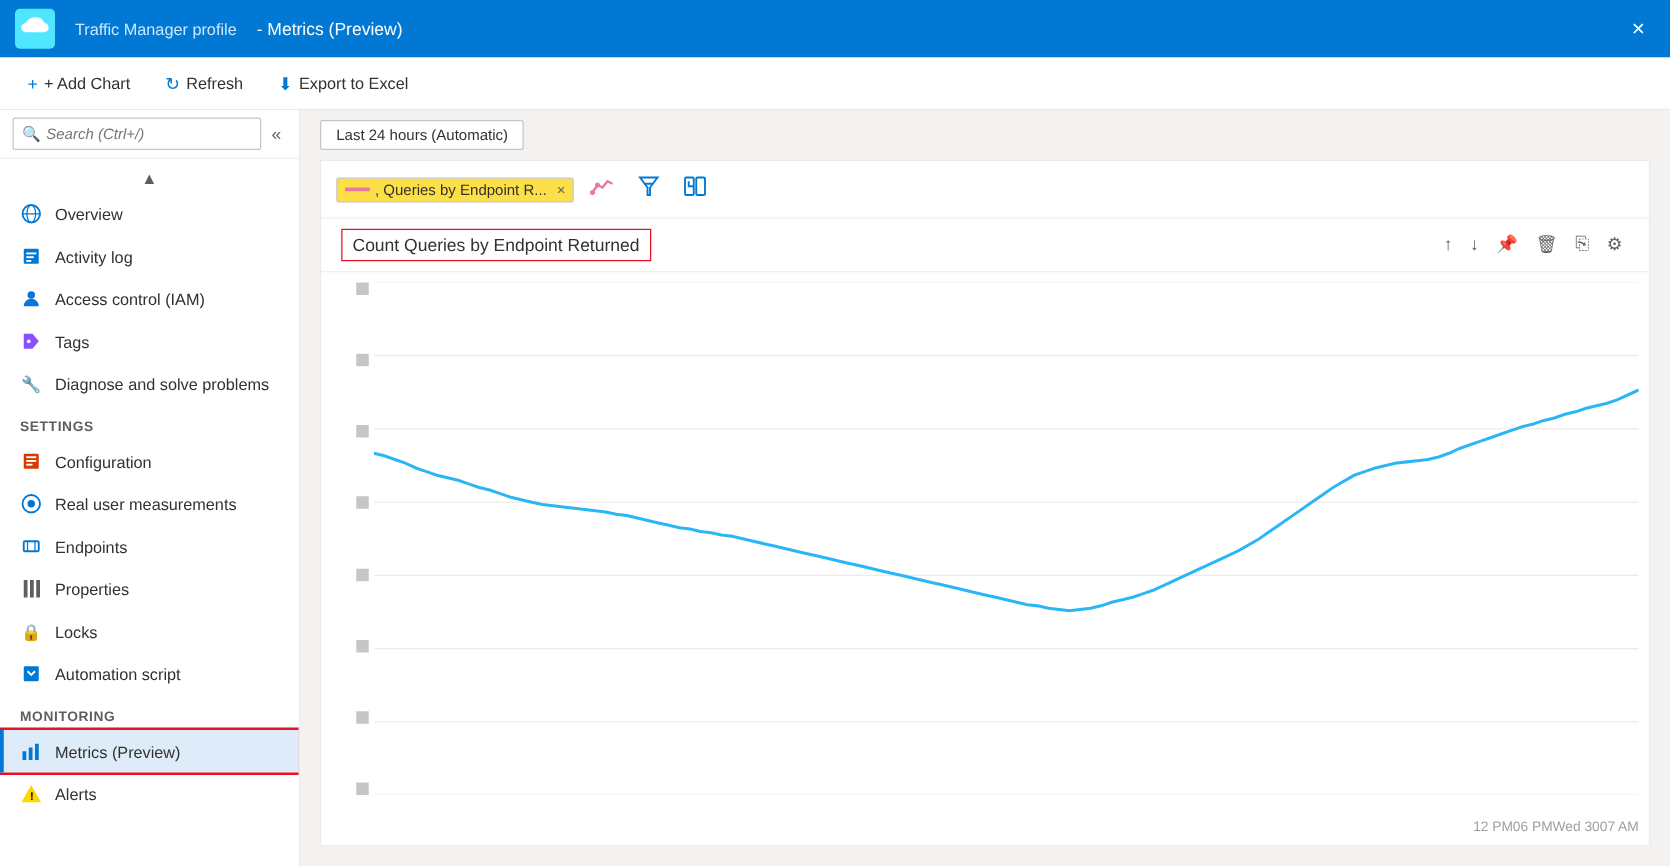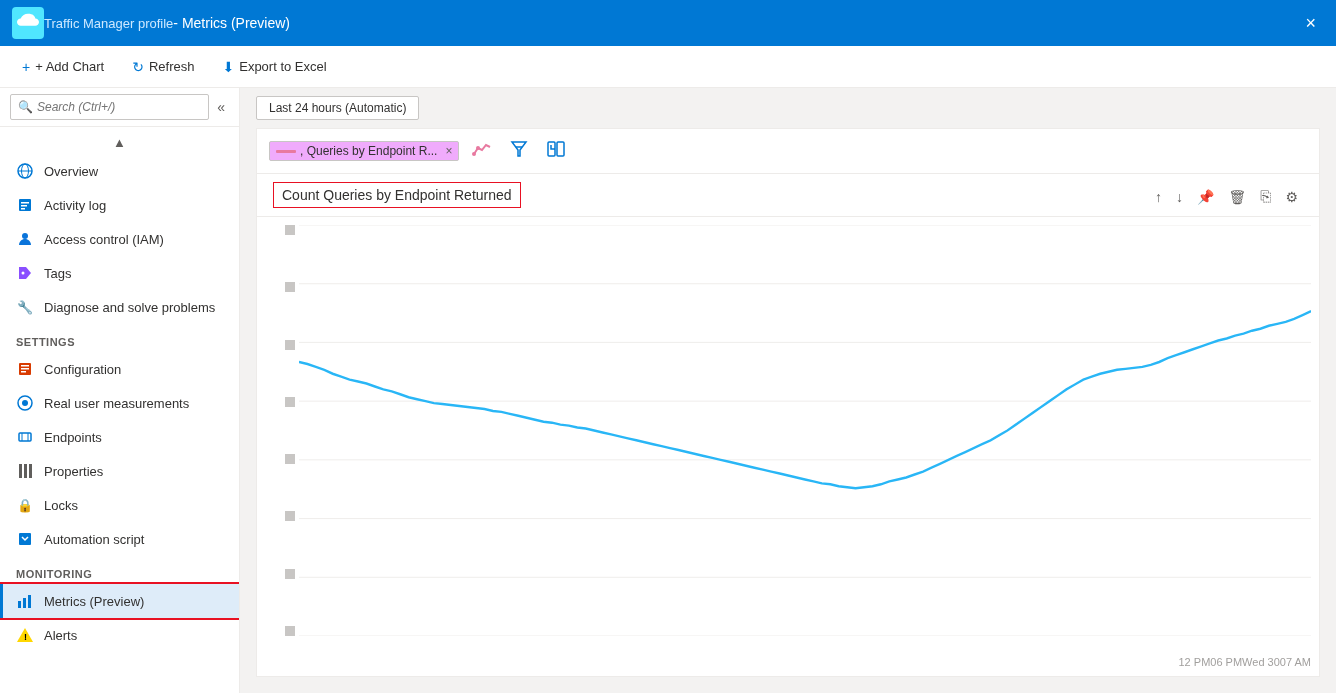--- a/index.html
+++ b/index.html
@@ -6,21 +6,21 @@
     body { font-family: 'Segoe UI', Arial, sans-serif; font-size: 13px; background: #f3f2f1; overflow: hidden; width: 1336px; height: 693px; }
 
     
     .top-bar {
       background: #0078d4;
       height: 46px;
       display: flex;
       align-items: center;
       padding: 0 12px;
       color: white;
-      gap: 0;
+      gap: 16px;
     }
     .top-bar-logo {
       width: 32px; height: 32px;
       background: #50e6ff;
       border-radius: 4px;
       display: flex; align-items: center; justify-content: center;
       font-size: 18px; color: #0078d4; font-weight: bold;
     }
     .top-bar-title {
       color: white; font-size: 14px;
@@ -146,35 +146,35 @@
       display: flex;
       align-items: center;
       gap: 8px;
       background: white;
     }
 
     .metric-tag {
       display: flex; align-items: center; gap: 4px;
       border: 1px solid #c8c6c4; border-radius: 2px;
       padding: 2px 6px; font-size: 12px; color: #323130;
-      background: #f0abfc;
+      background: #fde047;
     }
     .metric-tag-line { width: 20px; height: 3px; background: #e879a0; border-radius: 1px; }
     .metric-tag-close { cursor: pointer; color: #605e5c; font-size: 12px; margin-left: 4px; }
 
     .chart-tool-btn {
       background: none; border: none; cursor: pointer;
       padding: 3px 5px; font-size: 16px; color: #605e5c;
     }
     .chart-tool-btn.active { color: #e879a0; }
 
     .chart-title-bar {
       padding: 8px 16px;
       display: flex;
-      align-items: flex-end;
+      align-items: flex-start;
       justify-content: space-between;
       background: white;
       border-bottom: 1px solid #edebe9;
     }
     .chart-title {
       font-size: 14px; font-weight: 400; color: #323130;
       border: 1px solid #e81123; padding: 4px 8px;
     }
     .chart-title-actions {
       display: flex; gap: 4px; align-items: center;

